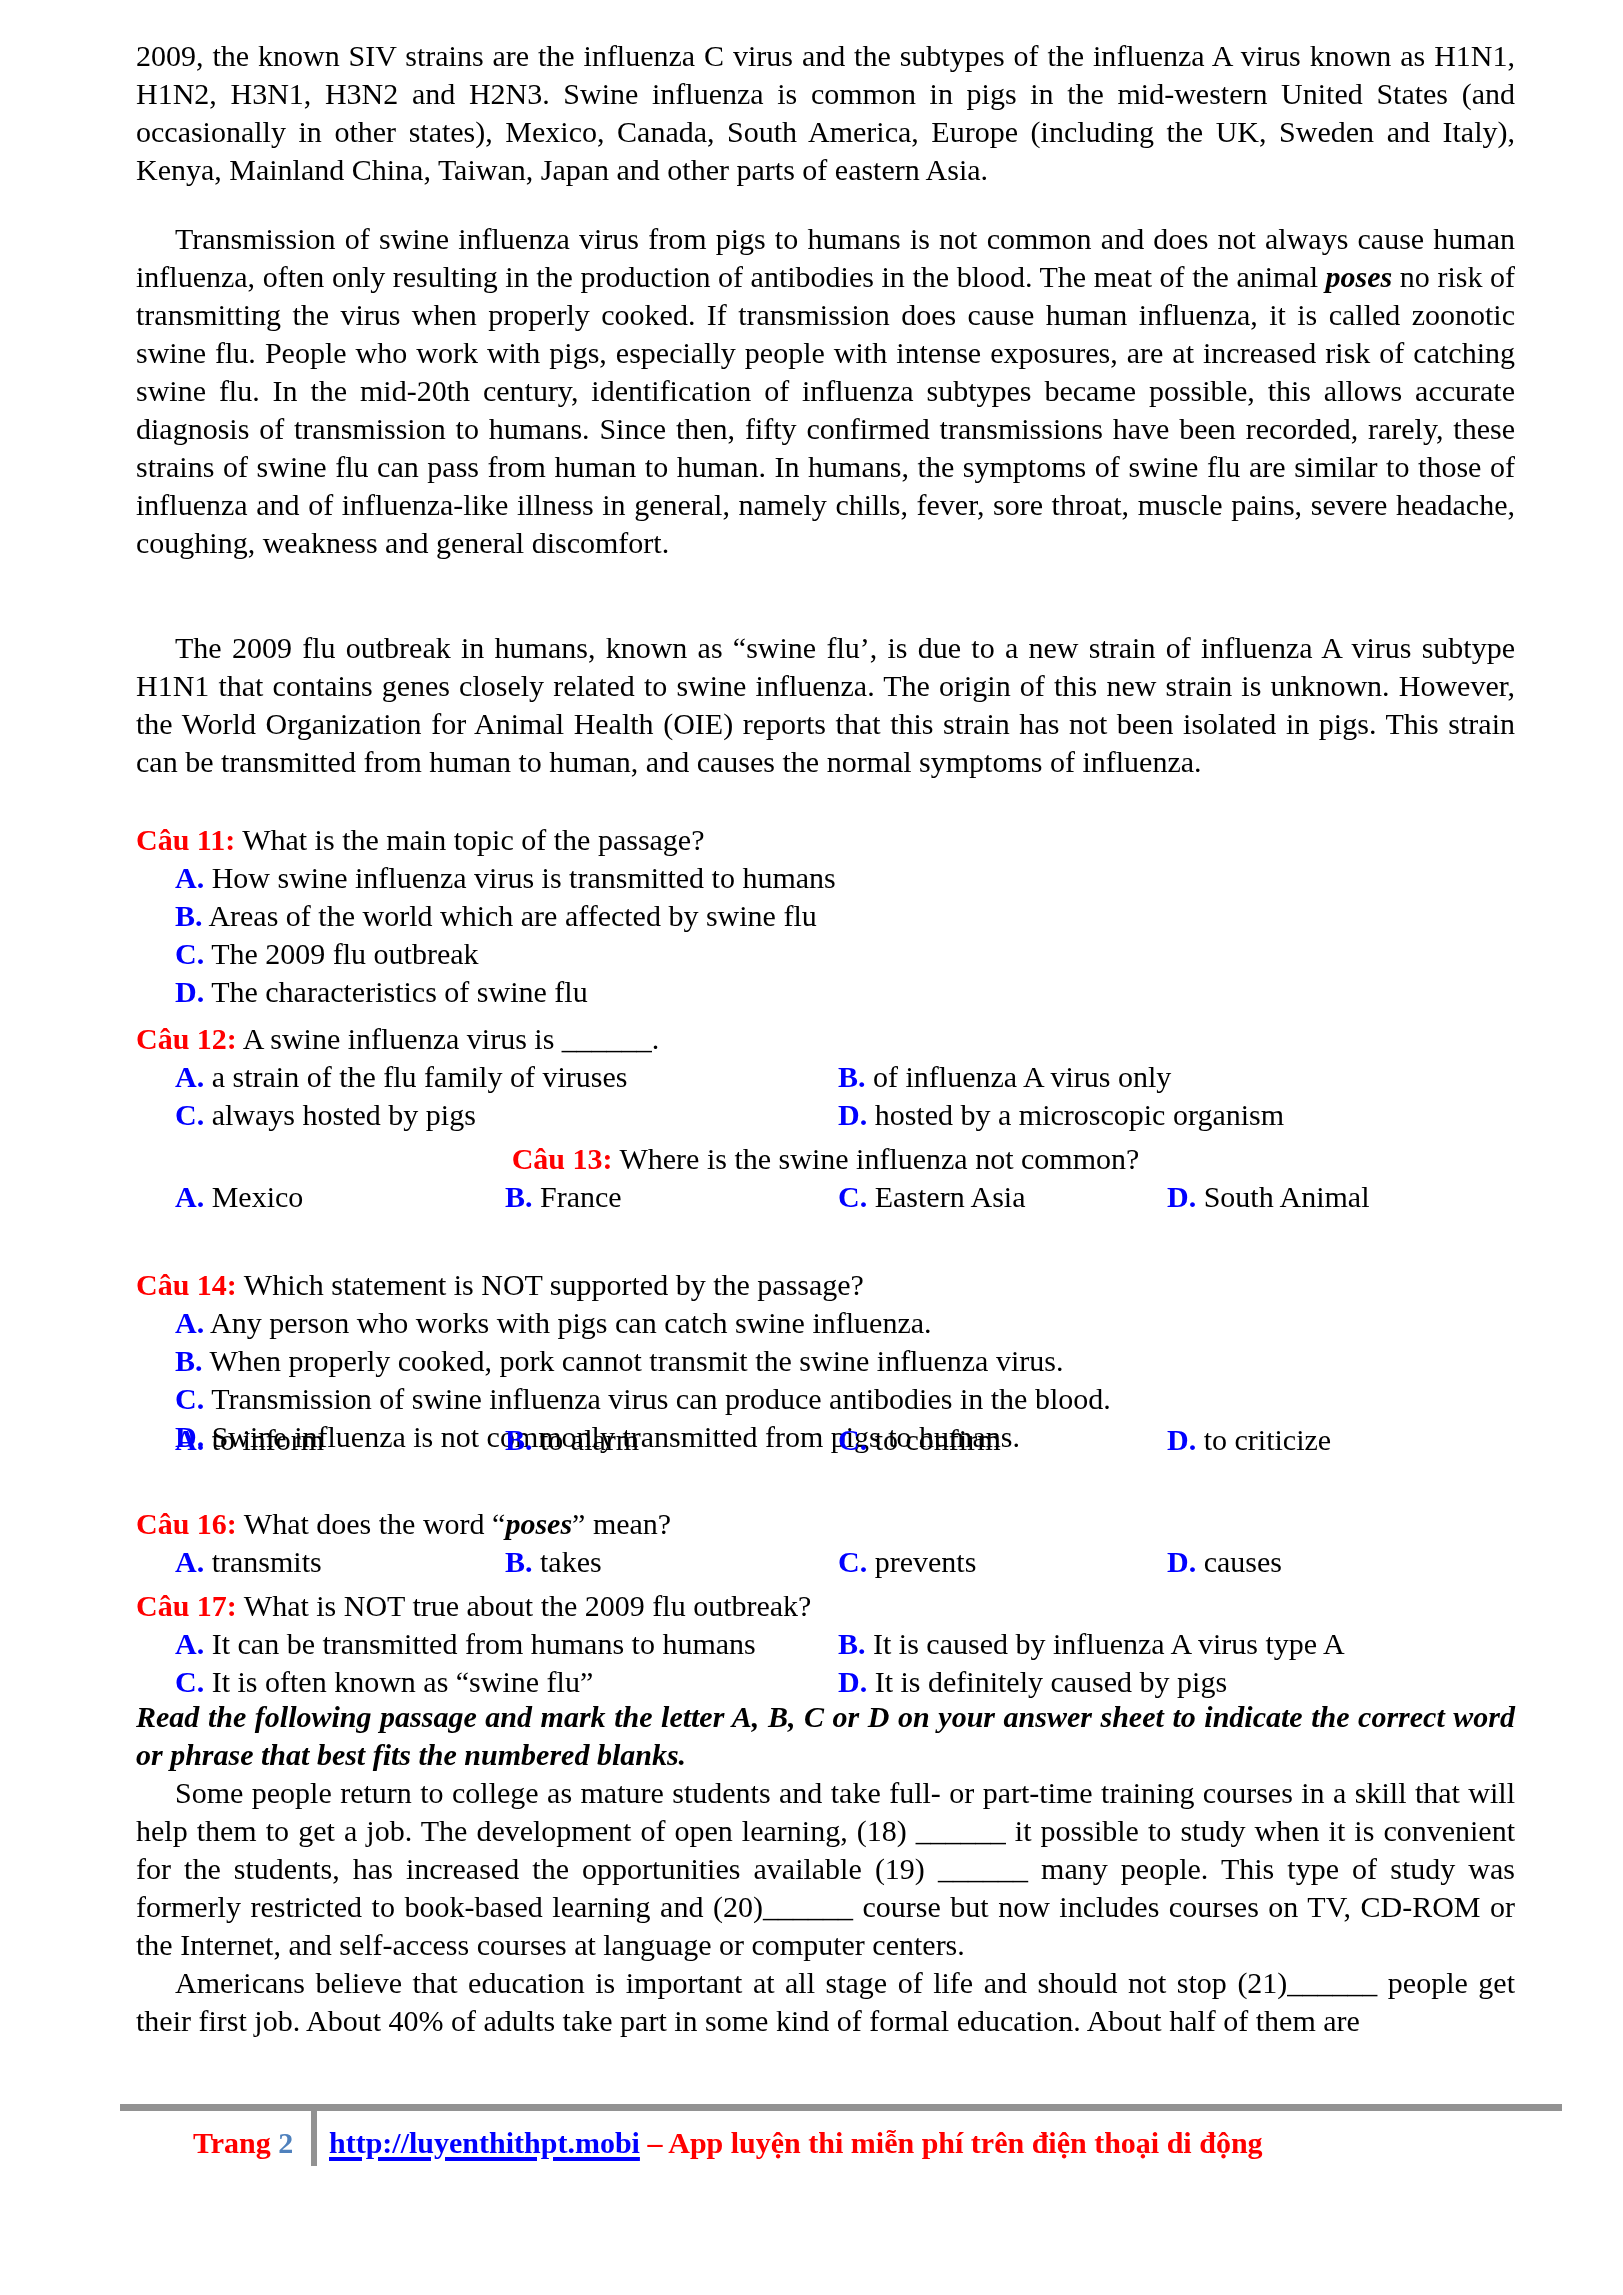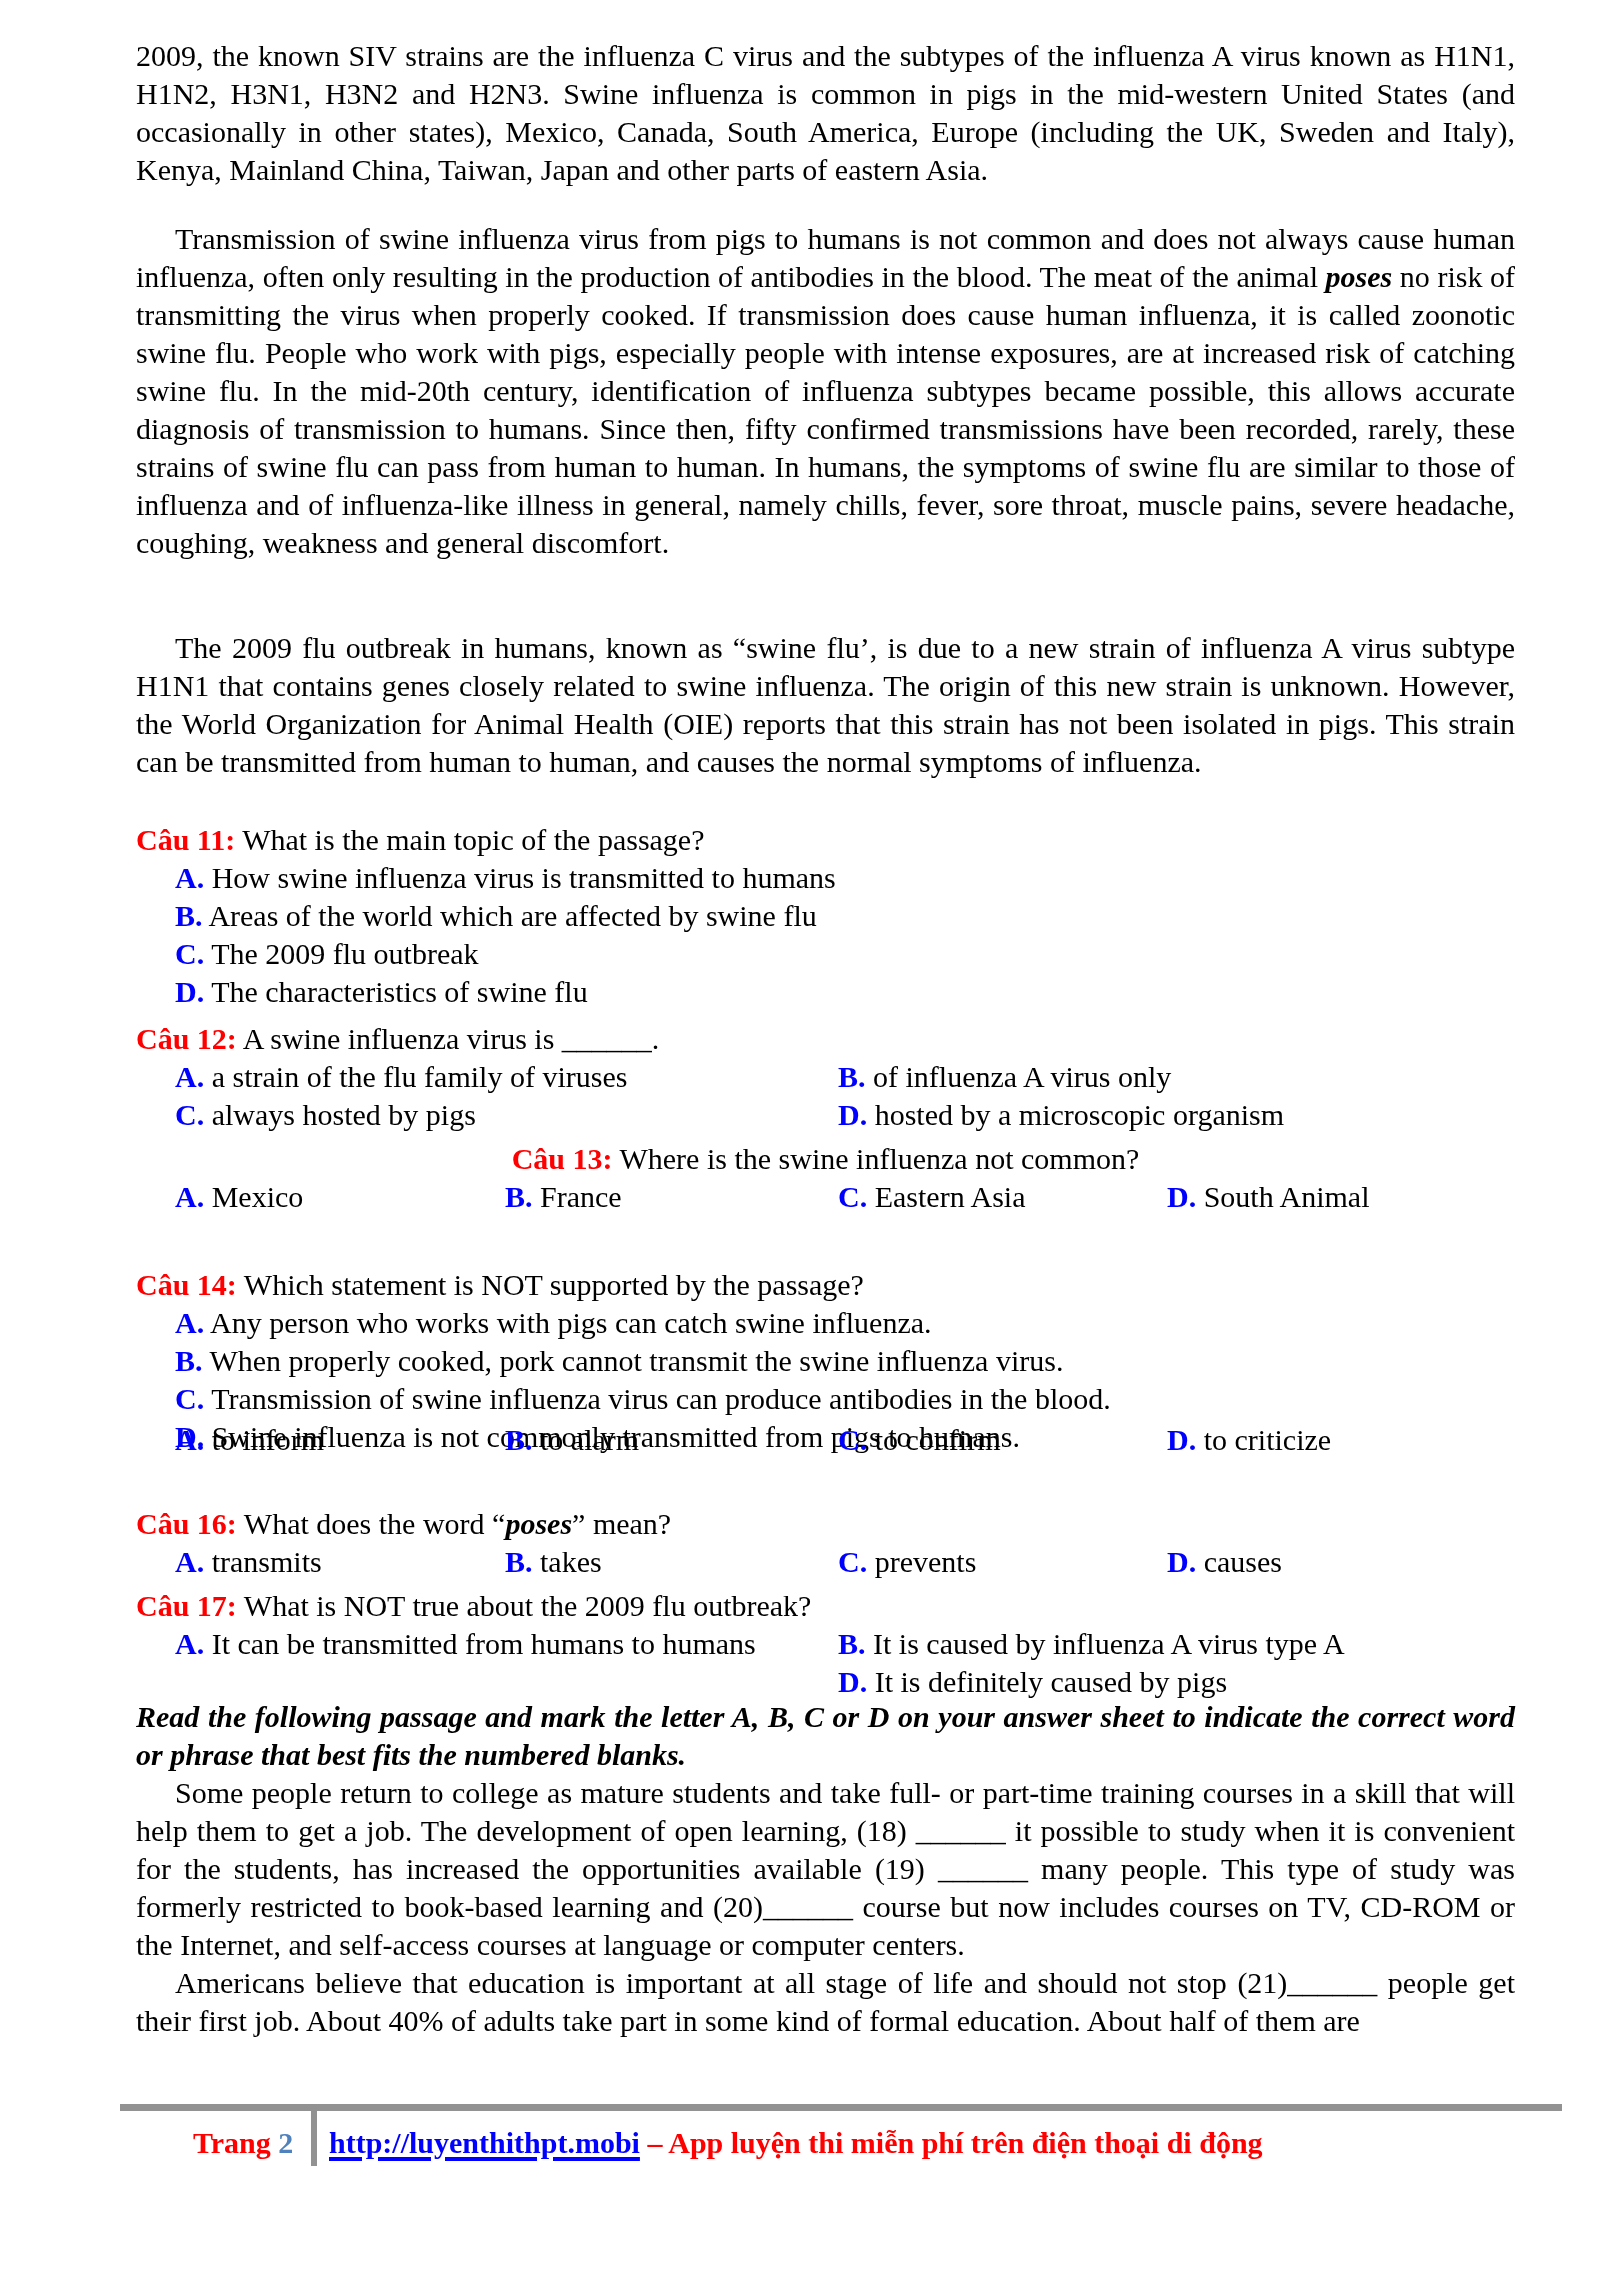--- a/index.html
+++ b/index.html
@@ -101,20 +101,21 @@
   </div>
 </div>
 
 <div class="q" style="top:1587px;">
   <div class="q-line"><span class="q-label">Câu 17:</span> <span>What is NOT true about the 2009 flu outbreak?</span></div>
   <div class="opt-row">
     <span class="opt c0"><span class="opt-letter">A.</span> <span>It can be transmitted from humans to humans</span></span>
     <span class="opt c2"><span class="opt-letter">B.</span> <span>It is caused by influenza A virus type A</span></span>
   </div>
   <div class="opt-row">
+    <span class="opt c0"><span class="opt-letter">C.</span> <span>It is often known as “swine flu”</span></span>
     <span class="opt c2"><span class="opt-letter">D.</span> <span>It is definitely caused by pigs</span></span>
   </div>
 </div>
 
 <div class="blk" style="top:1698px;">
   <p class="para instr">Read the following passage and mark the letter A, B, C or D on your answer sheet to indicate the correct word or phrase that best fits the numbered blanks.</p>
   <p class="para indent">Some people return to college as mature students and take full- or part-time training courses in a skill that will help them to get a job. The development of open learning, (18) ______ it possible to study when it is convenient for the students, has increased the opportunities available (19) ______ many people. This type of study was formerly restricted to book-based learning and (20)______ course but now includes courses on TV, CD-ROM or the Internet, and self-access courses at language or computer centers.</p>
   <p class="para indent">Americans believe that education is important at all stage of life and should not stop (21)______ people get their first job. About 40% of adults take part in some kind of formal education. About half of them are</p>
 </div>
 

